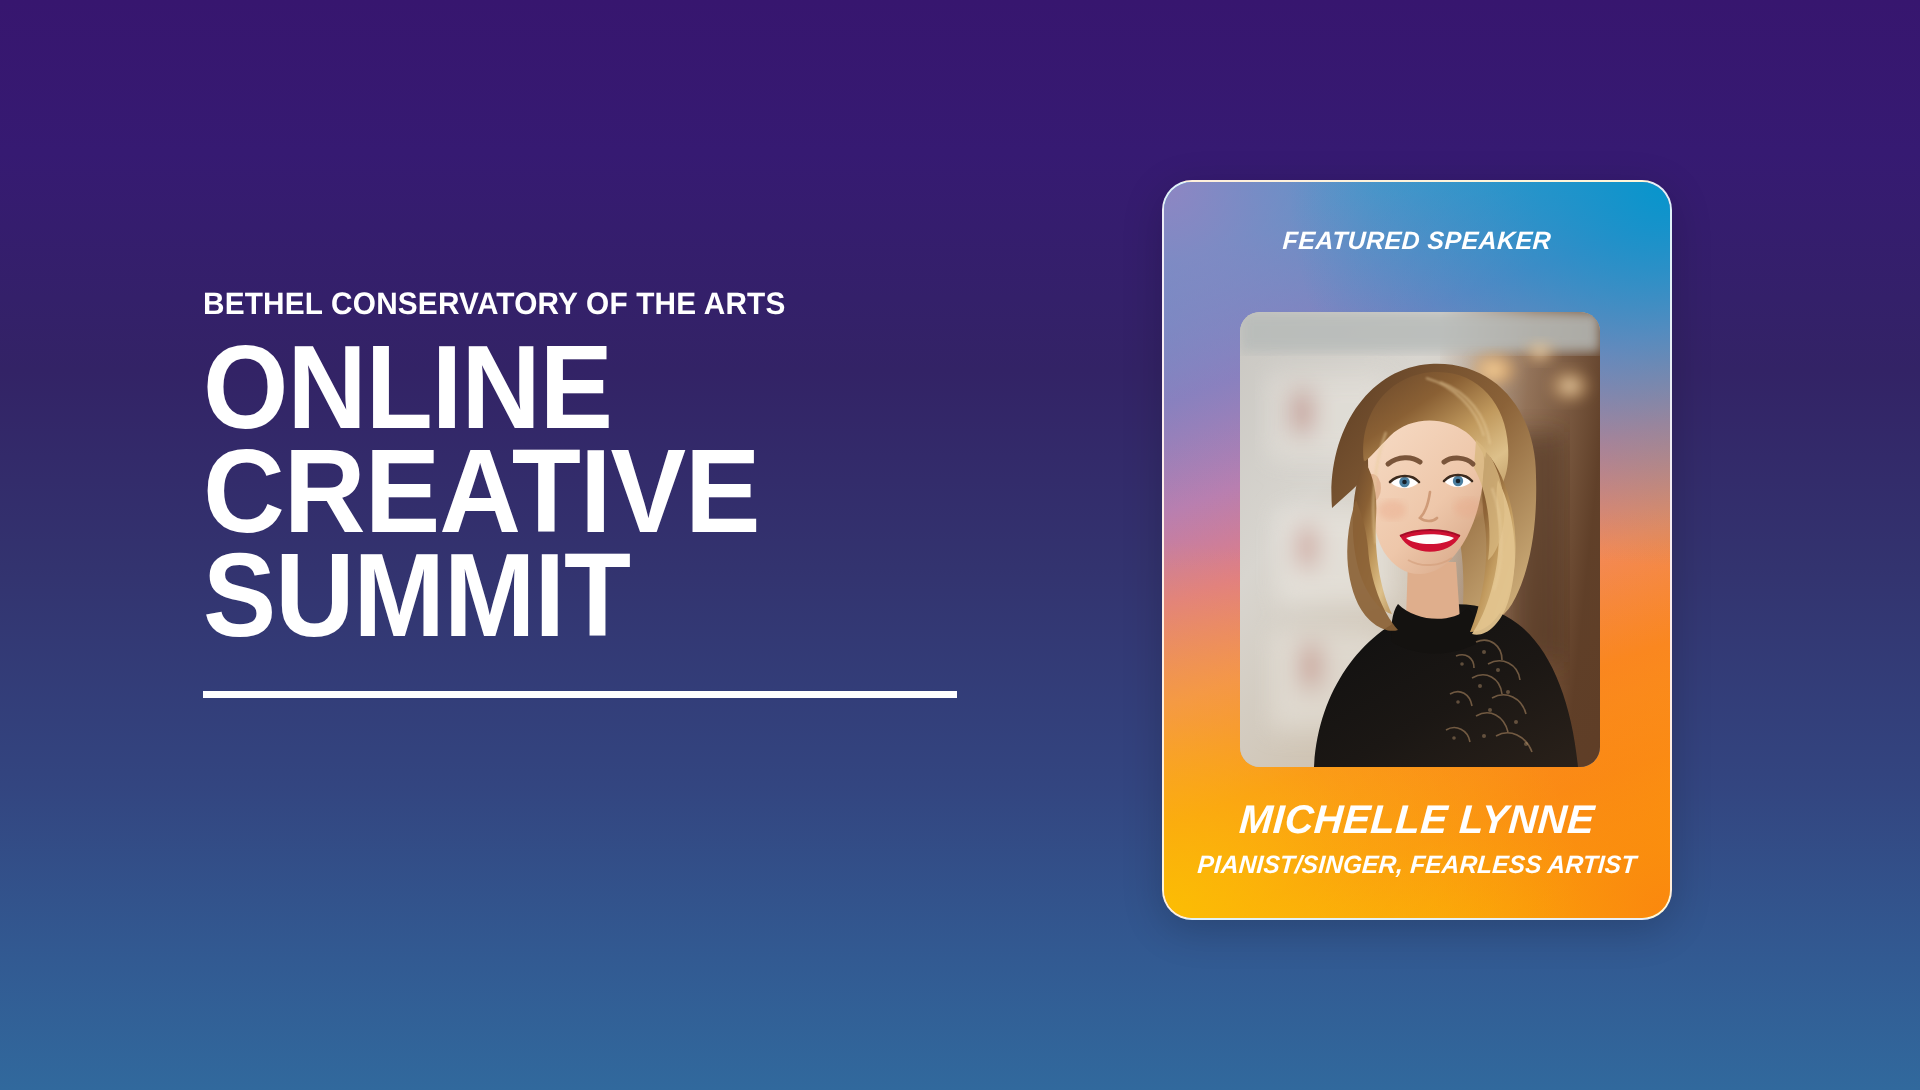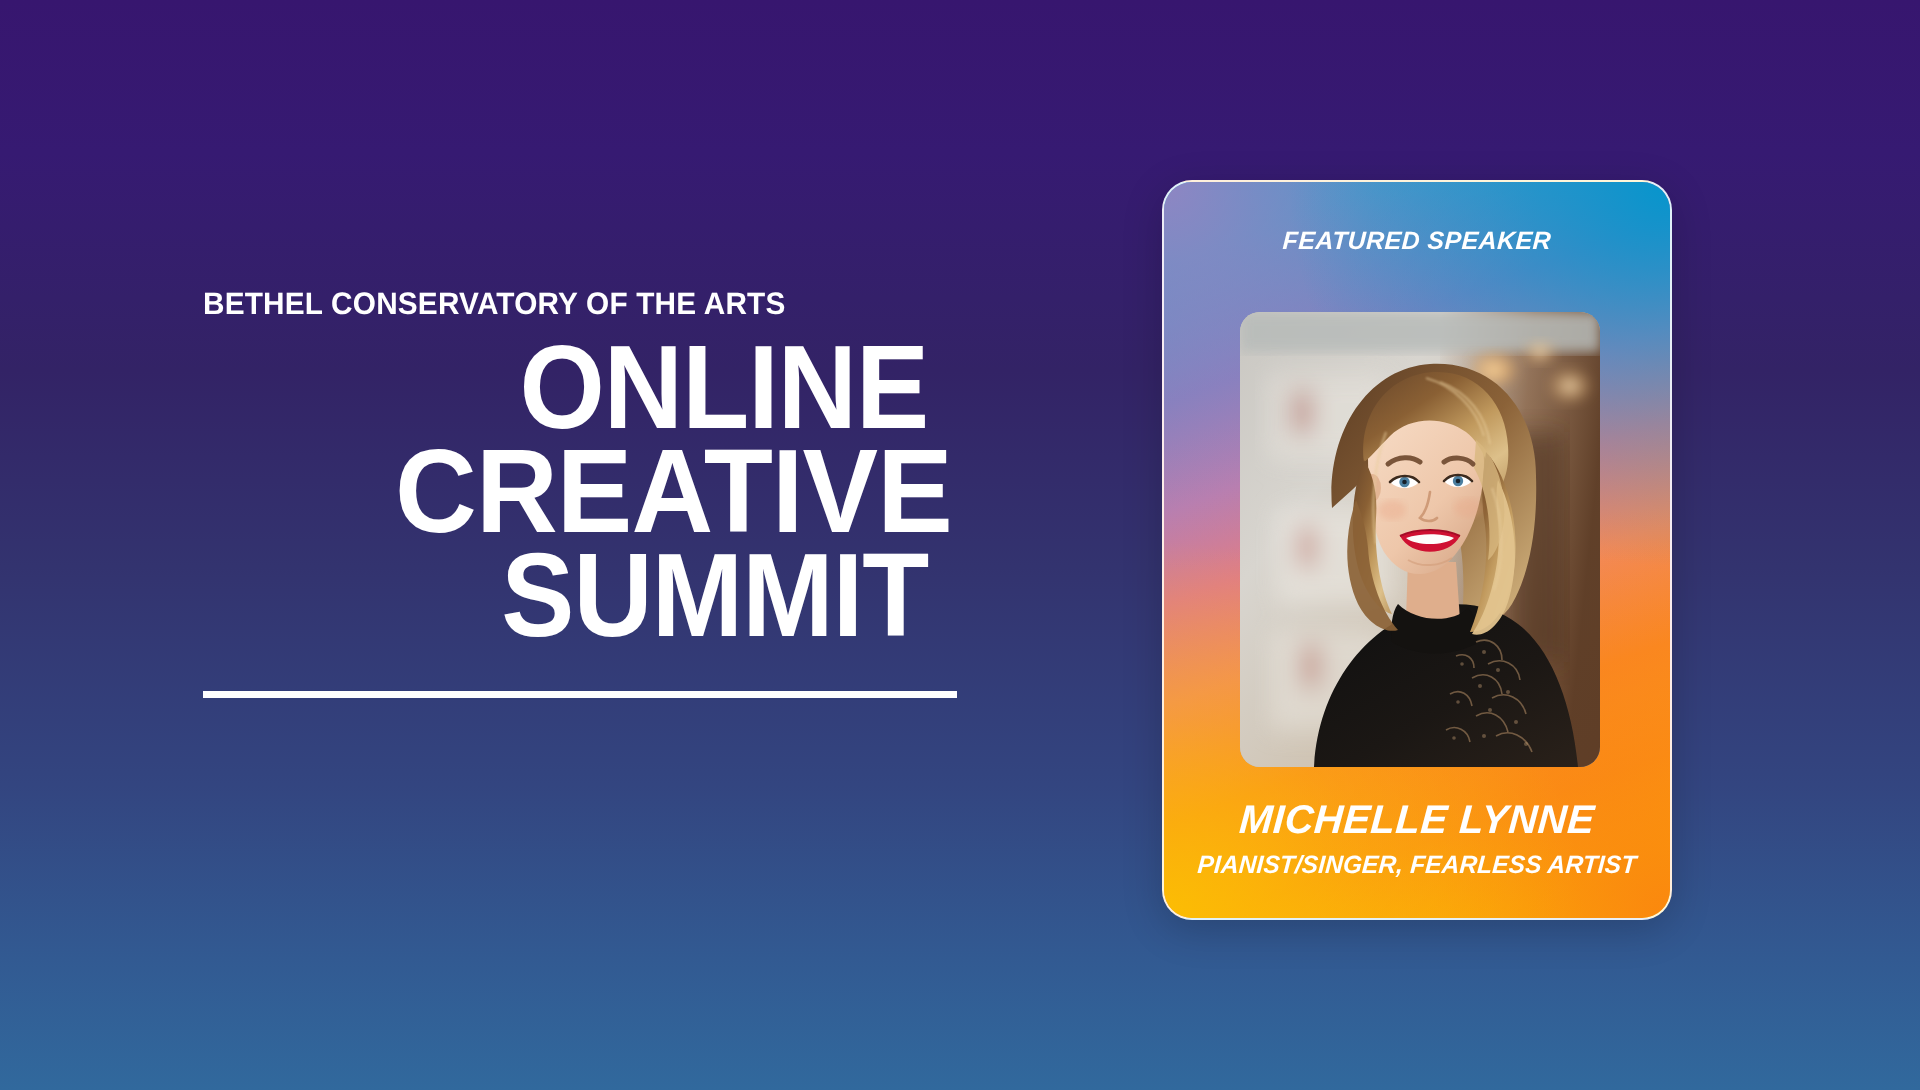--- a/index.html
+++ b/index.html
@@ -46,21 +46,20 @@
   }
 
   #headline {
     margin-top:17px;
     color:#ffffff;
     font-weight:bold;
     font-size:118px;
     line-height:0.88;
     letter-spacing:-1px;
     text-transform:uppercase;
-    text-align:right;
   }
   #headline .hl-line {
     display:block;
     white-space:nowrap;
     transform:scaleX(1.0);
     transform-origin:left center;
   }
   #headline .hl-line.l1 { transform:scaleX(0.93); }
   #headline .hl-line.l2 { transform:scaleX(0.96); }
   #headline .hl-line.l3 { transform:scaleX(0.93); }

